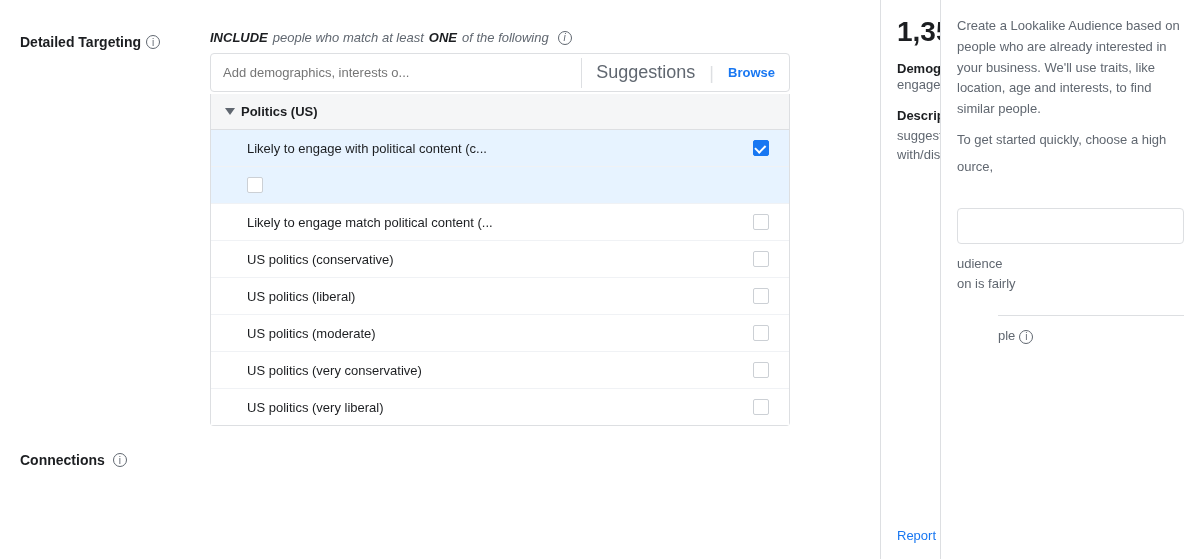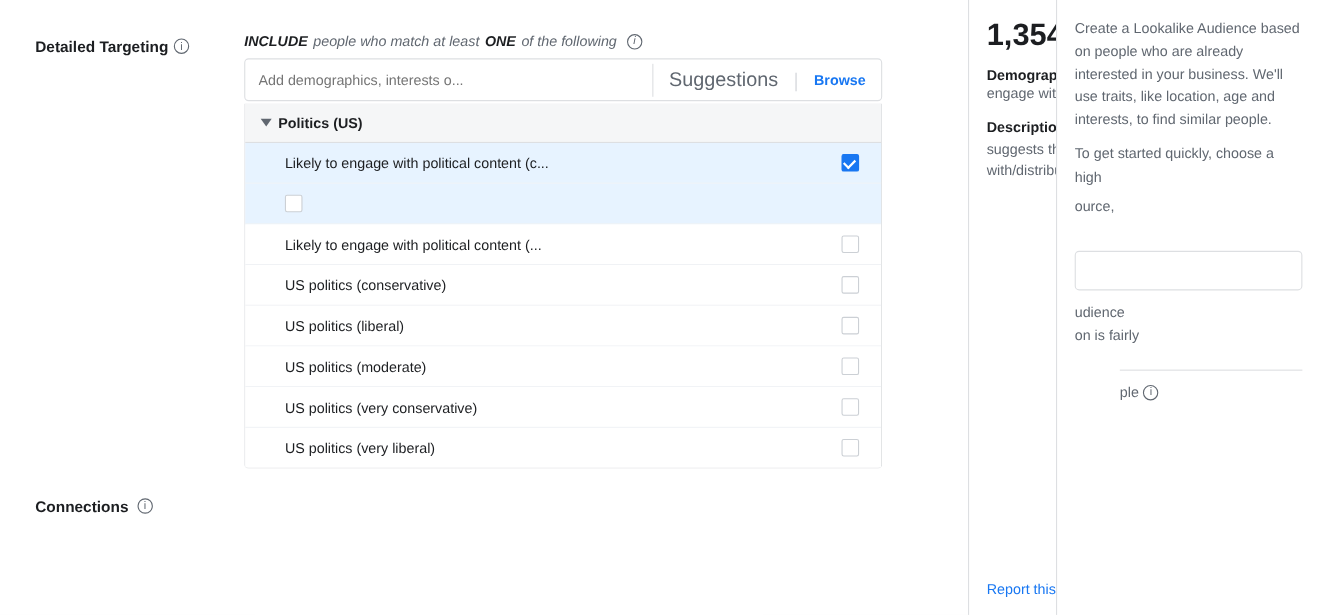--- a/index.html
+++ b/index.html
@@ -12,21 +12,21 @@
     .page-wrapper {
       display: flex;
       width: 1200px;
       min-height: 559px;
       background: #fff;
       position: relative;
     }
     
     .left-panel {
       flex: 1;
-      padding: 20px 12px;
+      padding: 20px 0;
       position: relative;
     }
     .detailed-targeting-row {
       display: flex;
       align-items: flex-start;
       padding: 10px 20px;
     }
     .label-area {
       width: 190px;
       flex-shrink: 0;
@@ -225,21 +225,21 @@
       color: #1877f2;
       font-size: 13px;
       text-decoration: none;
       cursor: pointer;
       margin-top: auto;
     }
     .right-aside {
       position: absolute;
       right: 0;
       top: 0;
-      width: 240px;
+      width: 260px;
       background: #fff;
       border-left: 1px solid #dddfe2;
       padding: 16px;
       height: 100%;
       font-size: 13px;
       color: #606770;
       line-height: 1.6;
     }
     .aside-text {
       font-size: 13px;
@@ -296,21 +296,21 @@
           </div>
 
           <div class="list-item selected">
             <span class="item-label-truncated">Likely to engage with political content (c...</span>
             <div class="checkbox checked"></div>
           </div>
           <div class="list-item" style="background:#e7f3ff;">
             <div class="checkbox"></div>
           </div>
           <div class="list-item">
-            <span class="item-label-truncated">Likely to engage with political content (...</span>
+            <span class="item-label-truncated">Likely to engage match political content (...</span>
             <div class="checkbox"></div>
           </div>
           <div class="list-item">
             <span class="item-label-truncated">US politics (conservative)</span>
             <div class="checkbox"></div>
           </div>
           <div class="list-item">
             <span class="item-label-truncated">US politics (liberal)</span>
             <div class="checkbox"></div>
           </div>

